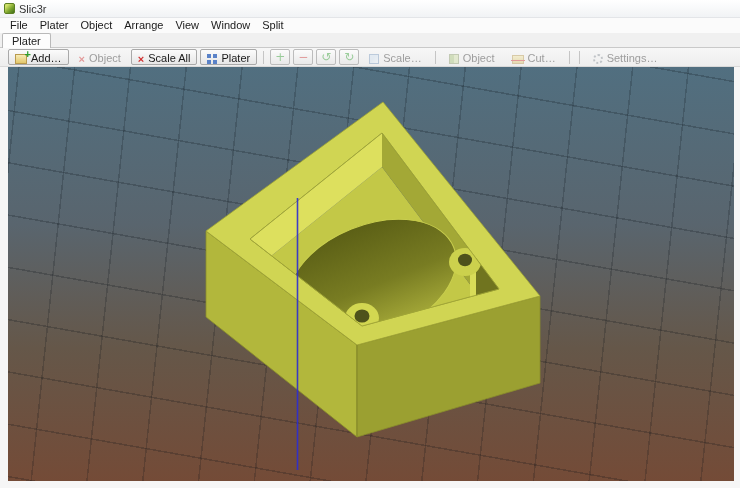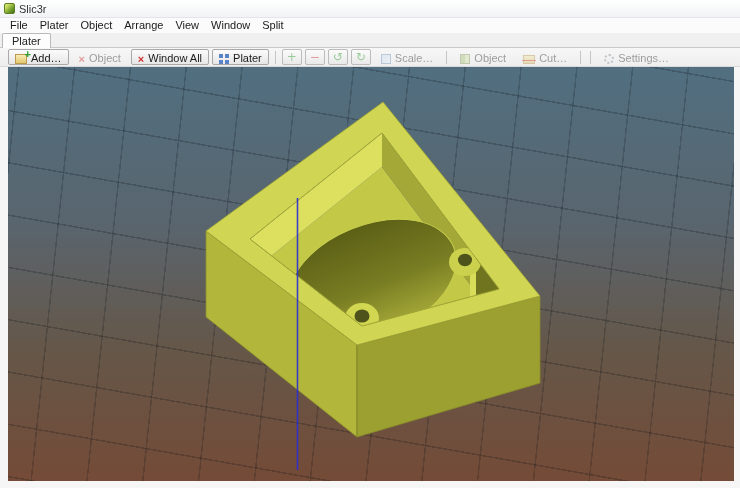--- a/index.html
+++ b/index.html
@@ -85,21 +85,21 @@
     <button class="tb-btn">
       <span class="ic ic-addbox"></span>
       <span>Add…</span>
     </button>
     <button class="tb-btn disabled">
       <span class="ic ic-cross faded">×</span>
       <span>Object</span>
     </button>
     <button class="tb-btn">
       <span class="ic ic-cross">×</span>
-      <span>Window All</span>
+      <span>Scale All</span>
     </button>
     <button class="tb-btn">
       <span class="ic ic-arrange"></span>
       <span>Plater</span>
     </button>
 
     <span class="tb-sep"></span>
 
     <button class="icon-btn">
       <span class="ic ic-glyph ic-green faded">+</span>

